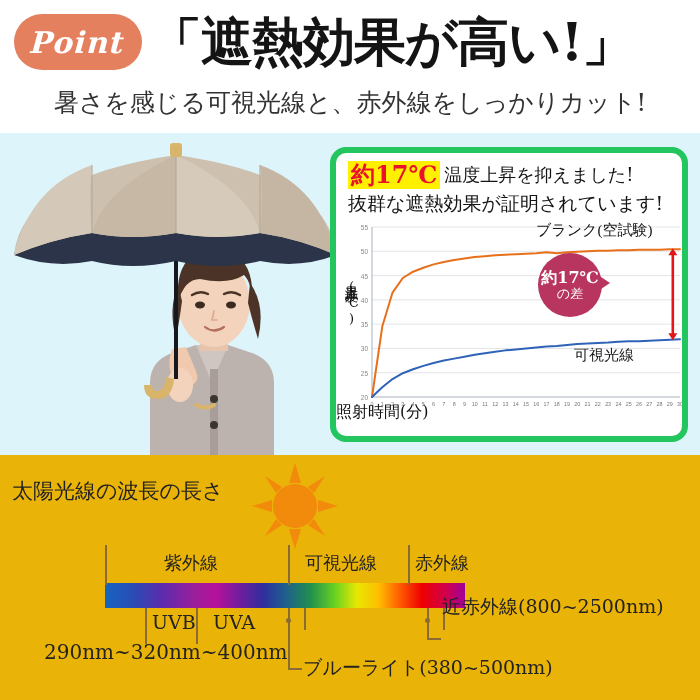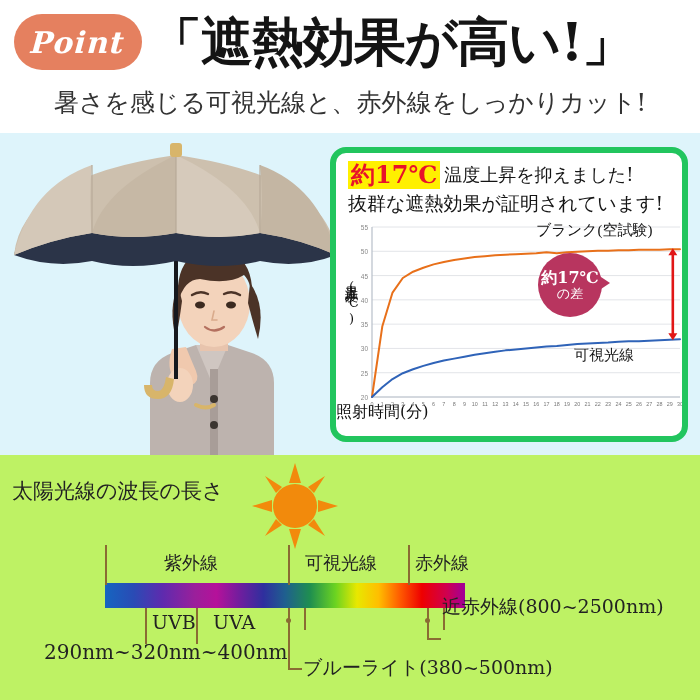--- a/index.html
+++ b/index.html
@@ -80,21 +80,21 @@
   }
   .badge17 .b1{font-size:16px;font-weight:bold;font-family:"DejaVu Serif",serif;}
   .badge17 .b2{font-size:13px;font-family:"DejaVu Serif",serif;}
   .badge-tail{
     position:absolute;left:262px;top:122px;width:0;height:0;
     border-top:8px solid transparent;border-bottom:8px solid transparent;
     border-left:12px solid #b8355f;
   }
 
   
-  .bottom{position:absolute;left:0;top:455px;width:700px;height:245px;background:#bef264;}
+  .bottom{position:absolute;left:0;top:455px;width:700px;height:245px;background:#eab308;}
   .b-title{position:absolute;left:12px;top:22px;font-size:21px;color:#222;font-family:"DejaVu Serif",serif;white-space:nowrap;}
   .b-note{position:absolute;left:330px;top:33px;font-size:18px;color:#222;font-family:"DejaVu Serif",serif;white-space:nowrap;}
   .sun{position:absolute;left:252px;top:8px;width:86px;height:86px;}
   .spectrum{
     position:absolute;left:105px;top:583px;width:360px;height:25px;
     background:linear-gradient(to right,
       #1565c0 0%, #2a4bb5 8%, #5e2bae 16%, #9b1f9b 25%, #b5119a 31%,
       #6a1f9e 38%, #2f2f9e 44%, #1f5f8f 50%, #1f8f4f 57%,
       #6bd321 64%, #e8e800 70%, #ffbe00 76%, #ff5a00 82%,
       #ee0000 88%, #cf0050 95%, #a0009a 100%);

